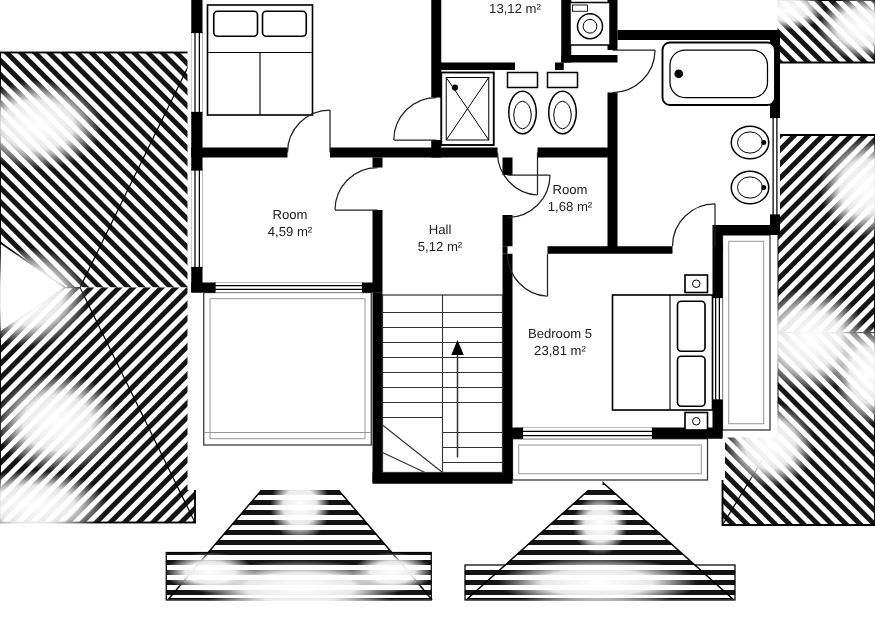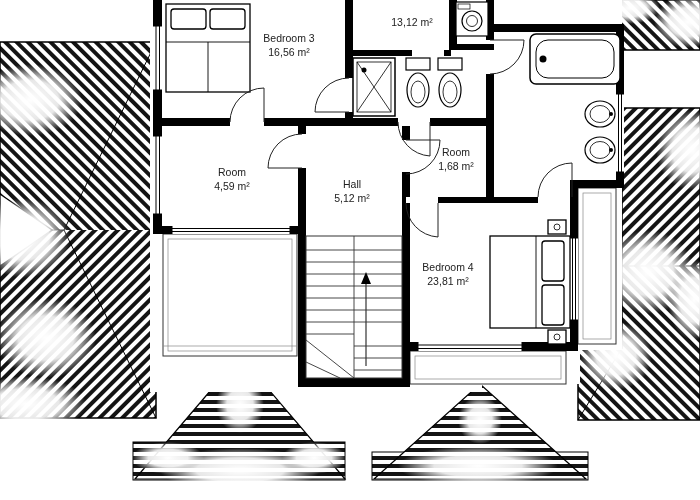--- a/index.html
+++ b/index.html
@@ -266,26 +266,22 @@
         <path d="M440,140 A34,34 0 0 1 406,174"></path>
     <line x1="490" y1="40" x2="524" y2="40"></line>
         <path d="M524,40 A34,34 0 0 1 490,74"></path>
     <line x1="572" y1="197" x2="572" y2="163"></line>
         <path d="M572,163 A34,34 0 0 0 538,197"></path>
     <line x1="438" y1="203" x2="438" y2="237"></line>
         <path d="M406,203 A34,34 0 0 0 438,237"></path>
   </g>
 </svg>
 
-<div class="room-label" style="left:243px;top:32px;width:92px">
-  <span class="rname">Bedroom 3</span>
-  <span class="rarea">16,56 m²</span>
-</div>
-
-<div class="room-label" style="left:372px;top:16px;width:80px">
+
+<div class="room-label" style="left:372px;top:1px;width:80px">
   <span class="rname"></span>
   <span class="rarea">13,12 m²</span>
 </div>
 
 <div class="room-label" style="left:196px;top:166px;width:72px">
   <span class="rname">Room</span>
   <span class="rarea">4,59 m²</span>
 </div>
 
 <div class="room-label" style="left:316px;top:178px;width:72px">
@@ -293,17 +289,17 @@
   <span class="rarea">5,12 m²</span>
 </div>
 
 <div class="room-label" style="left:420px;top:146px;width:72px">
   <span class="rname">Room</span>
   <span class="rarea">1,68 m²</span>
 </div>
 
 
 <div class="room-label" style="left:404px;top:261px;width:88px">
-  <span class="rname">Bedroom 4</span>
+  <span class="rname">Bedroom 5</span>
   <span class="rarea">23,81 m²</span>
 </div>
 
 </div>
 
 </body></html>

